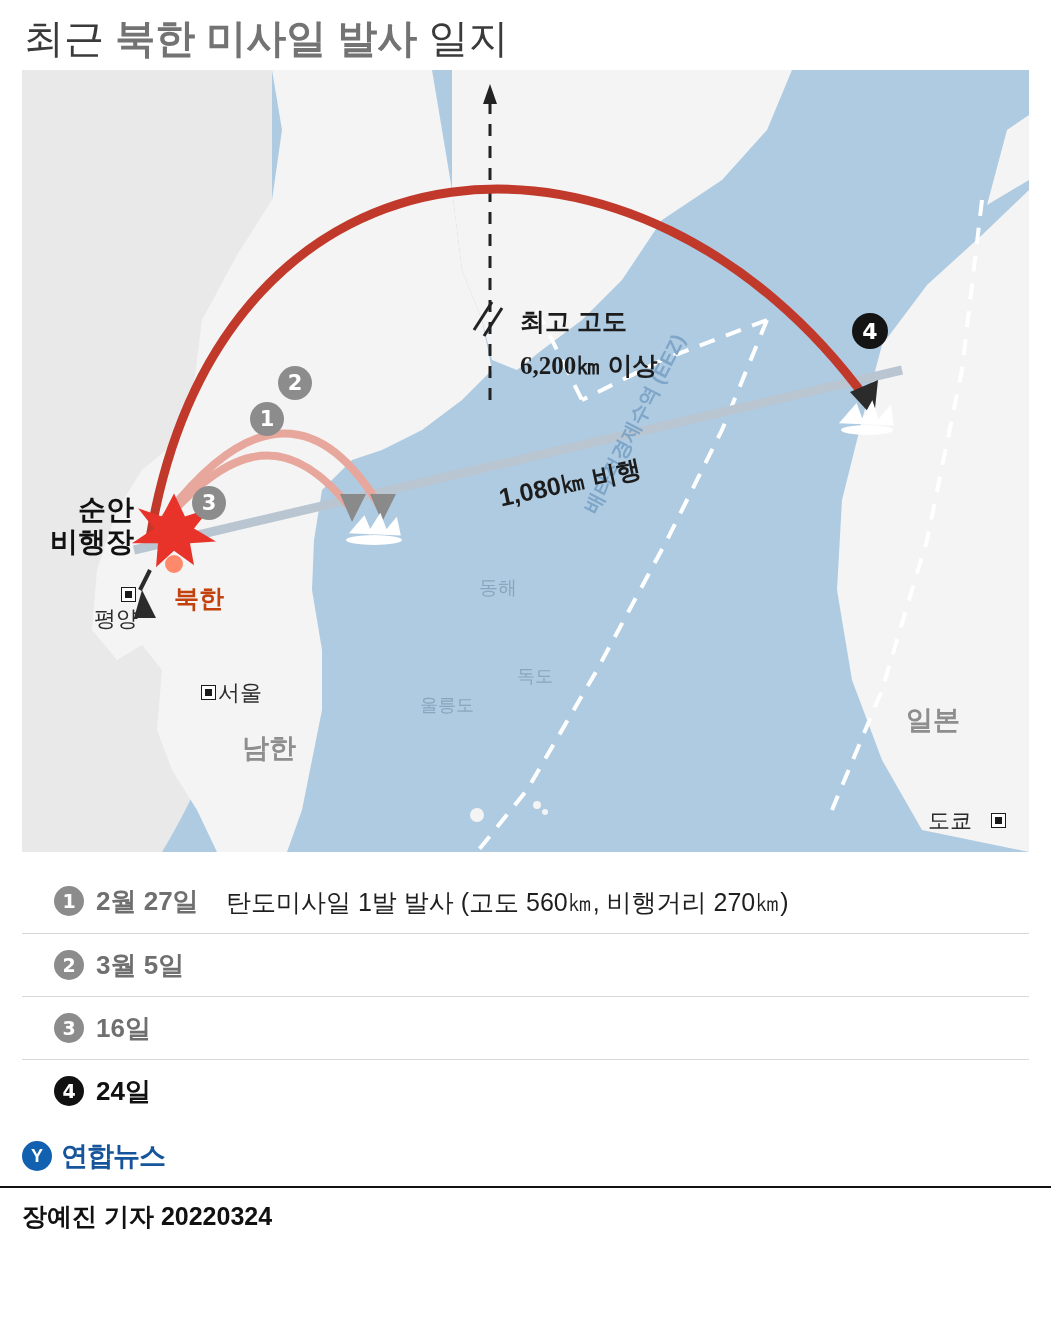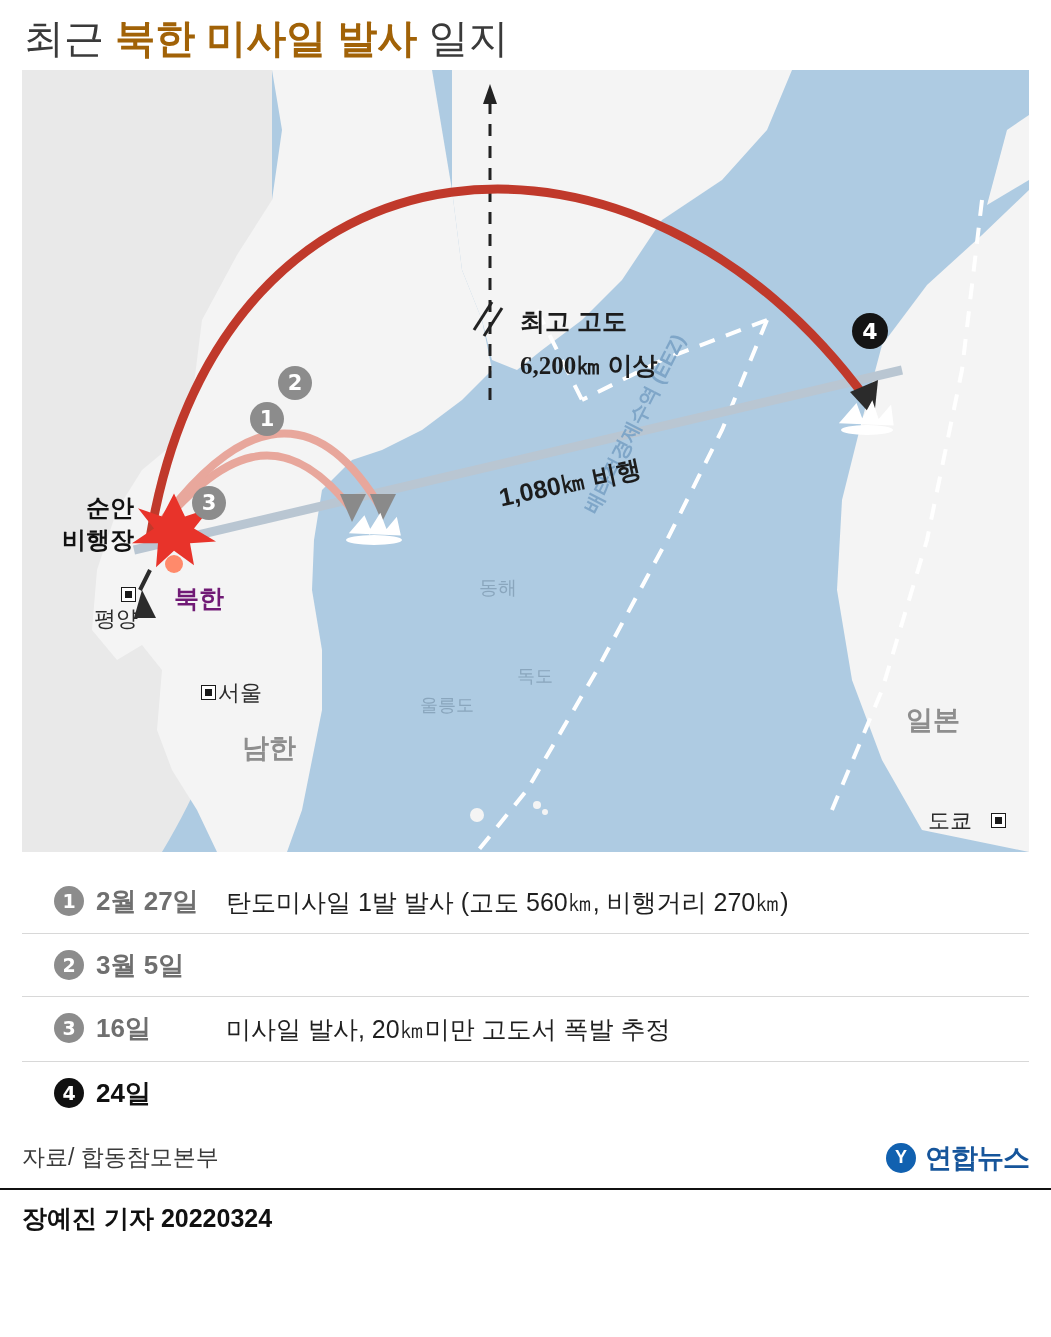--- a/index.html
+++ b/index.html
@@ -14,44 +14,44 @@
   }
 
   
   #title-bar {
     padding: 16px 0 10px 24px;
     font-size: 40px;
     line-height: 1.1;
     white-space: nowrap;
   }
   #title-bar .t-light { font-weight: 400; color: #3a3a3a; }
-  #title-bar .t-bold { font-weight: 700; color: #a16207; }
+  #title-bar .t-bold { font-weight: 700; color: #737373; }
 
   
   #map-panel {
     position: relative;
     margin: 0 22px;
     width: 1007px;
     height: 782px;
     background: #e9e9e9;
     overflow: hidden;
   }
   #map-svg { position: absolute; inset: 0; }
 
   .map-label {
     position: absolute;
     white-space: nowrap;
     pointer-events: none;
   }
   .lbl-sea { color: #8aa6bd; font-size: 19px; }
   .lbl-isl { color: #8aa6bd; font-size: 18px; }
   .lbl-country-gray { color: #8e8e8e; font-size: 27px; font-weight: 700; }
-  .lbl-country-nk { color: #701a75; font-size: 25px; font-weight: 700; }
+  .lbl-country-nk { color: #c2410c; font-size: 25px; font-weight: 700; }
   .lbl-city { color: #2b2b2b; font-size: 22px; font-weight: 400; }
-  .lbl-place { color: #111; font-size: 24px; font-weight: 700; line-height: 1.15; text-align: right; }
+  .lbl-place { color: #111; font-size: 28px; font-weight: 700; line-height: 1.15; text-align: right; }
   .lbl-eez {
     color: #7fa6c8; font-size: 20px; font-weight: 700;
     transform: rotate(-63deg); transform-origin: left top;
   }
   .lbl-annot { color: #1c1c1c; font-size: 25px; font-weight: 700; line-height: 1.25; }
   .lbl-flight {
     color: #1c1c1c; font-size: 25px; font-weight: 700;
     transform: rotate(-12deg); transform-origin: left top;
   }
 
@@ -243,34 +243,32 @@
       <i>2</i>
     </div>
     <div class="tl-date">3월 5일</div>
   </div>
 
   <div class="tl-row">
     <div class="tl-badge">
       <i>3</i>
     </div>
     <div class="tl-date">16일</div>
-    <div class="tl-text">미사일 발사, 20㎞미만 고도서 폭발 추정</div>
   </div>
 
   <div class="tl-row emph">
     <div class="tl-badge">
       <i>4</i>
     </div>
     <div class="tl-date">24일</div>
   </div>
 
 </div>
 
 <div id="source-row">
-  <div id="source-text">자료/ 합동참모본부</div>
   <div id="logo">
     <div class="mark">Y</div>
     <div class="name">연합뉴스</div>
   </div>
 </div>
 
 <hr id="byline-sep">
 <div id="byline">장예진 기자  20220324</div>
 
 </body></html>

